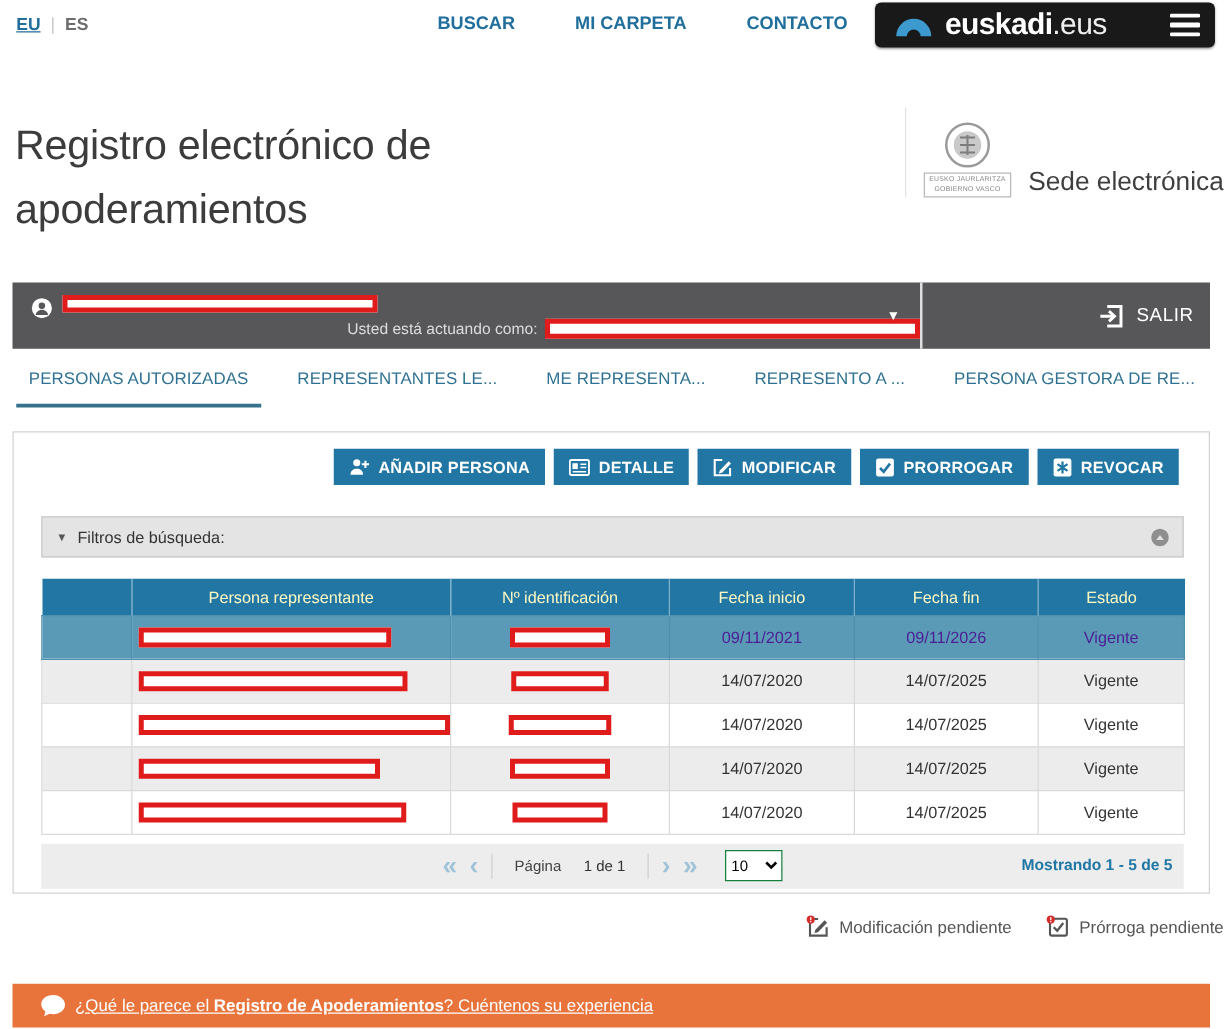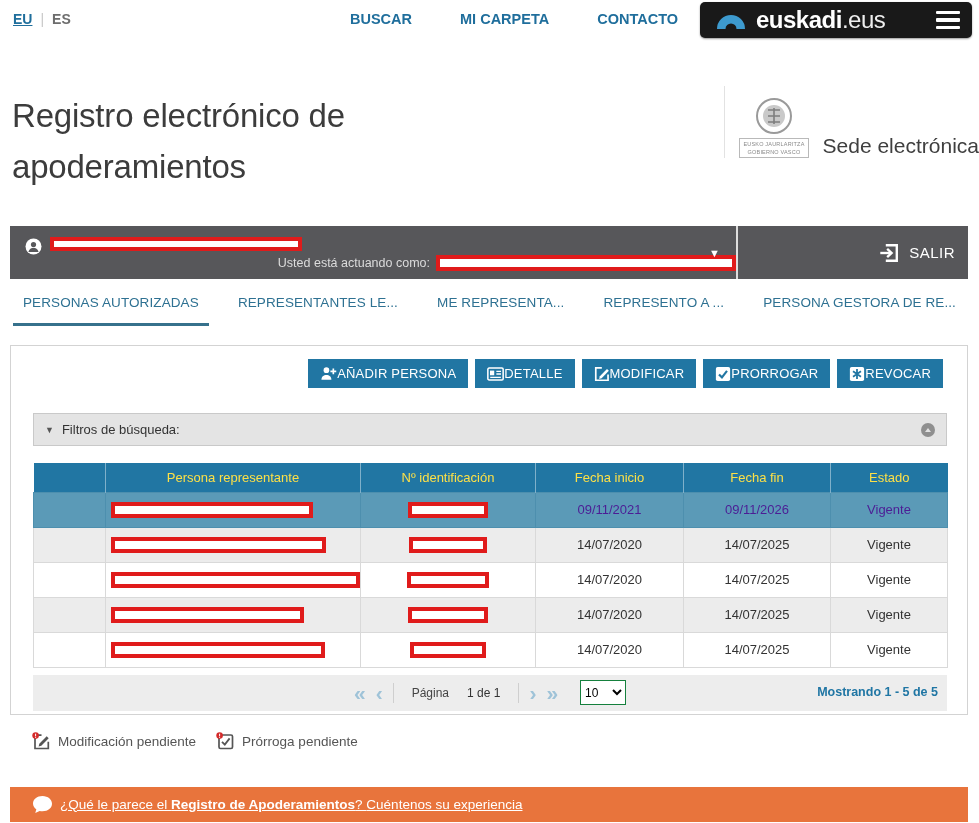--- a/index.html
+++ b/index.html
@@ -47,50 +47,50 @@
   .userbar .salir { color:#fff; font-size:15px; letter-spacing:.5px; }
 
   
   .tabs { margin:6px 13px 0; display:flex; justify-content:space-between; }
   .tab { padding:10px 10px 13px; font-size:13.5px; color:#2e7192; letter-spacing:.1px; cursor:pointer; white-space:nowrap; }
   .tab.active { border-bottom:3px solid #36718c; }
 
   
   .panel { margin:19px 11px 0 10px; border:1px solid #d3d3d3; background:#fff; }
   .toolbar { display:flex; justify-content:flex-end; gap:7px; margin:13px 24px 0 0; }
-  .btn { display:flex; align-items:center; height:29px; padding:0 12px; background:#2176a3; color:#fff; font-size:13px; font-weight:normal; border:none; cursor:pointer; letter-spacing:.2px; }
+  .btn { display:flex; align-items:center; gap:7px; height:29px; padding:0 12px; background:#2176a3; color:#fff; font-size:13px; font-weight:bold; border:none; cursor:pointer; letter-spacing:.2px; }
   .filterbar { margin:25px 20px 0 22px; height:33px; background:#e4e4e4; border:1px solid #c9c9c9; display:flex; align-items:center; gap:8px; padding:0 11px; cursor:pointer; }
   .filterbar .tri { font-size:9px; color:#555; }
   .filterbar .flabel { font-size:13px; color:#333; }
   .collapse-ic { margin-left:auto; width:14px; height:14px; border-radius:50%; background:#8f8f8f; position:relative; cursor:pointer; }
   .collapse-ic:after { content:""; position:absolute; left:3.5px; top:5px; border-left:3.5px solid transparent; border-right:3.5px solid transparent; border-bottom:4px solid #e2e2e2; }
 
   
   table { margin:17px 20px 0 22px; width:914px; border-collapse:collapse; table-layout:fixed; }
   col.c0{width:72px} col.c1{width:255px} col.c2{width:175px} col.c3{width:148px} col.c4{width:147px} col.c5{width:117px}
-  thead th { background:#2176a3; color:#fde047; font-size:13px; font-weight:400; height:29px; border-right:1px solid #7fb0ca; }
+  thead th { background:#2176a3; color:#fef9c3; font-size:13px; font-weight:400; height:29px; border-right:1px solid #7fb0ca; }
   thead th:last-child { border-right:none; }
   tbody td { height:35px; text-align:center; font-size:13px; color:#333; border:1px solid #d9d9d9; }
   tr.odd td { background:#ececec; }
   tr.even td { background:#fff; }
   tr.selected td { background:#5b9ab7; color:#4c1d95; border-color:#4d8fae; }
   td .redact { height:16px; }
   .name-cell { text-align:left; padding-left:5px; }
 
   
   .pagination { margin:7px 20px 3px 22px; height:36px; background:#ededed; position:relative; display:flex; align-items:center; justify-content:center; gap:10px; }
   .pg-arrow { color:#9fc3d8; font-size:21px; line-height:1; cursor:pointer; font-weight:bold; }
   .pg-sep { width:1px; height:20px; background:#cfcfcf; }
   .pg-label { font-size:12px; color:#444; margin:0 8px; }
   .pg-value { font-size:12px; color:#333; margin-right:8px; }
   .pg-select { margin-left:12px; width:46px; height:25px; font-size:12px; border:1px solid #15803d; background:#fff; font-family:"Liberation Sans",sans-serif; }
   .pg-summary { position:absolute; right:9px; top:10px; font-size:12.5px; font-weight:bold; color:#2076a4; }
 
   
-  .legend { margin:17px 0 0 32px; display:flex; align-items:center; gap:10px; }
+  .legend { margin:17px 0 0 32px; display:flex; align-items:center; gap:18px;justify-content:flex-end; }
   .legend .item { display:flex; align-items:center; gap:7px; }
   .legend .item + .item { margin-left:10px; }
   .legend .ltext { font-size:13.5px; color:#555; }
 
   
   .feedback { margin:36px 11px 0 10px; height:35px; background:#e8743c; display:flex; align-items:center; padding-left:22px; gap:7px; }
   .feedback .ftext { color:#fff; font-size:13.5px; text-decoration:underline; cursor:pointer; }
   .feedback .ftext b { font-weight:bold; }
 </style>
 </head>

